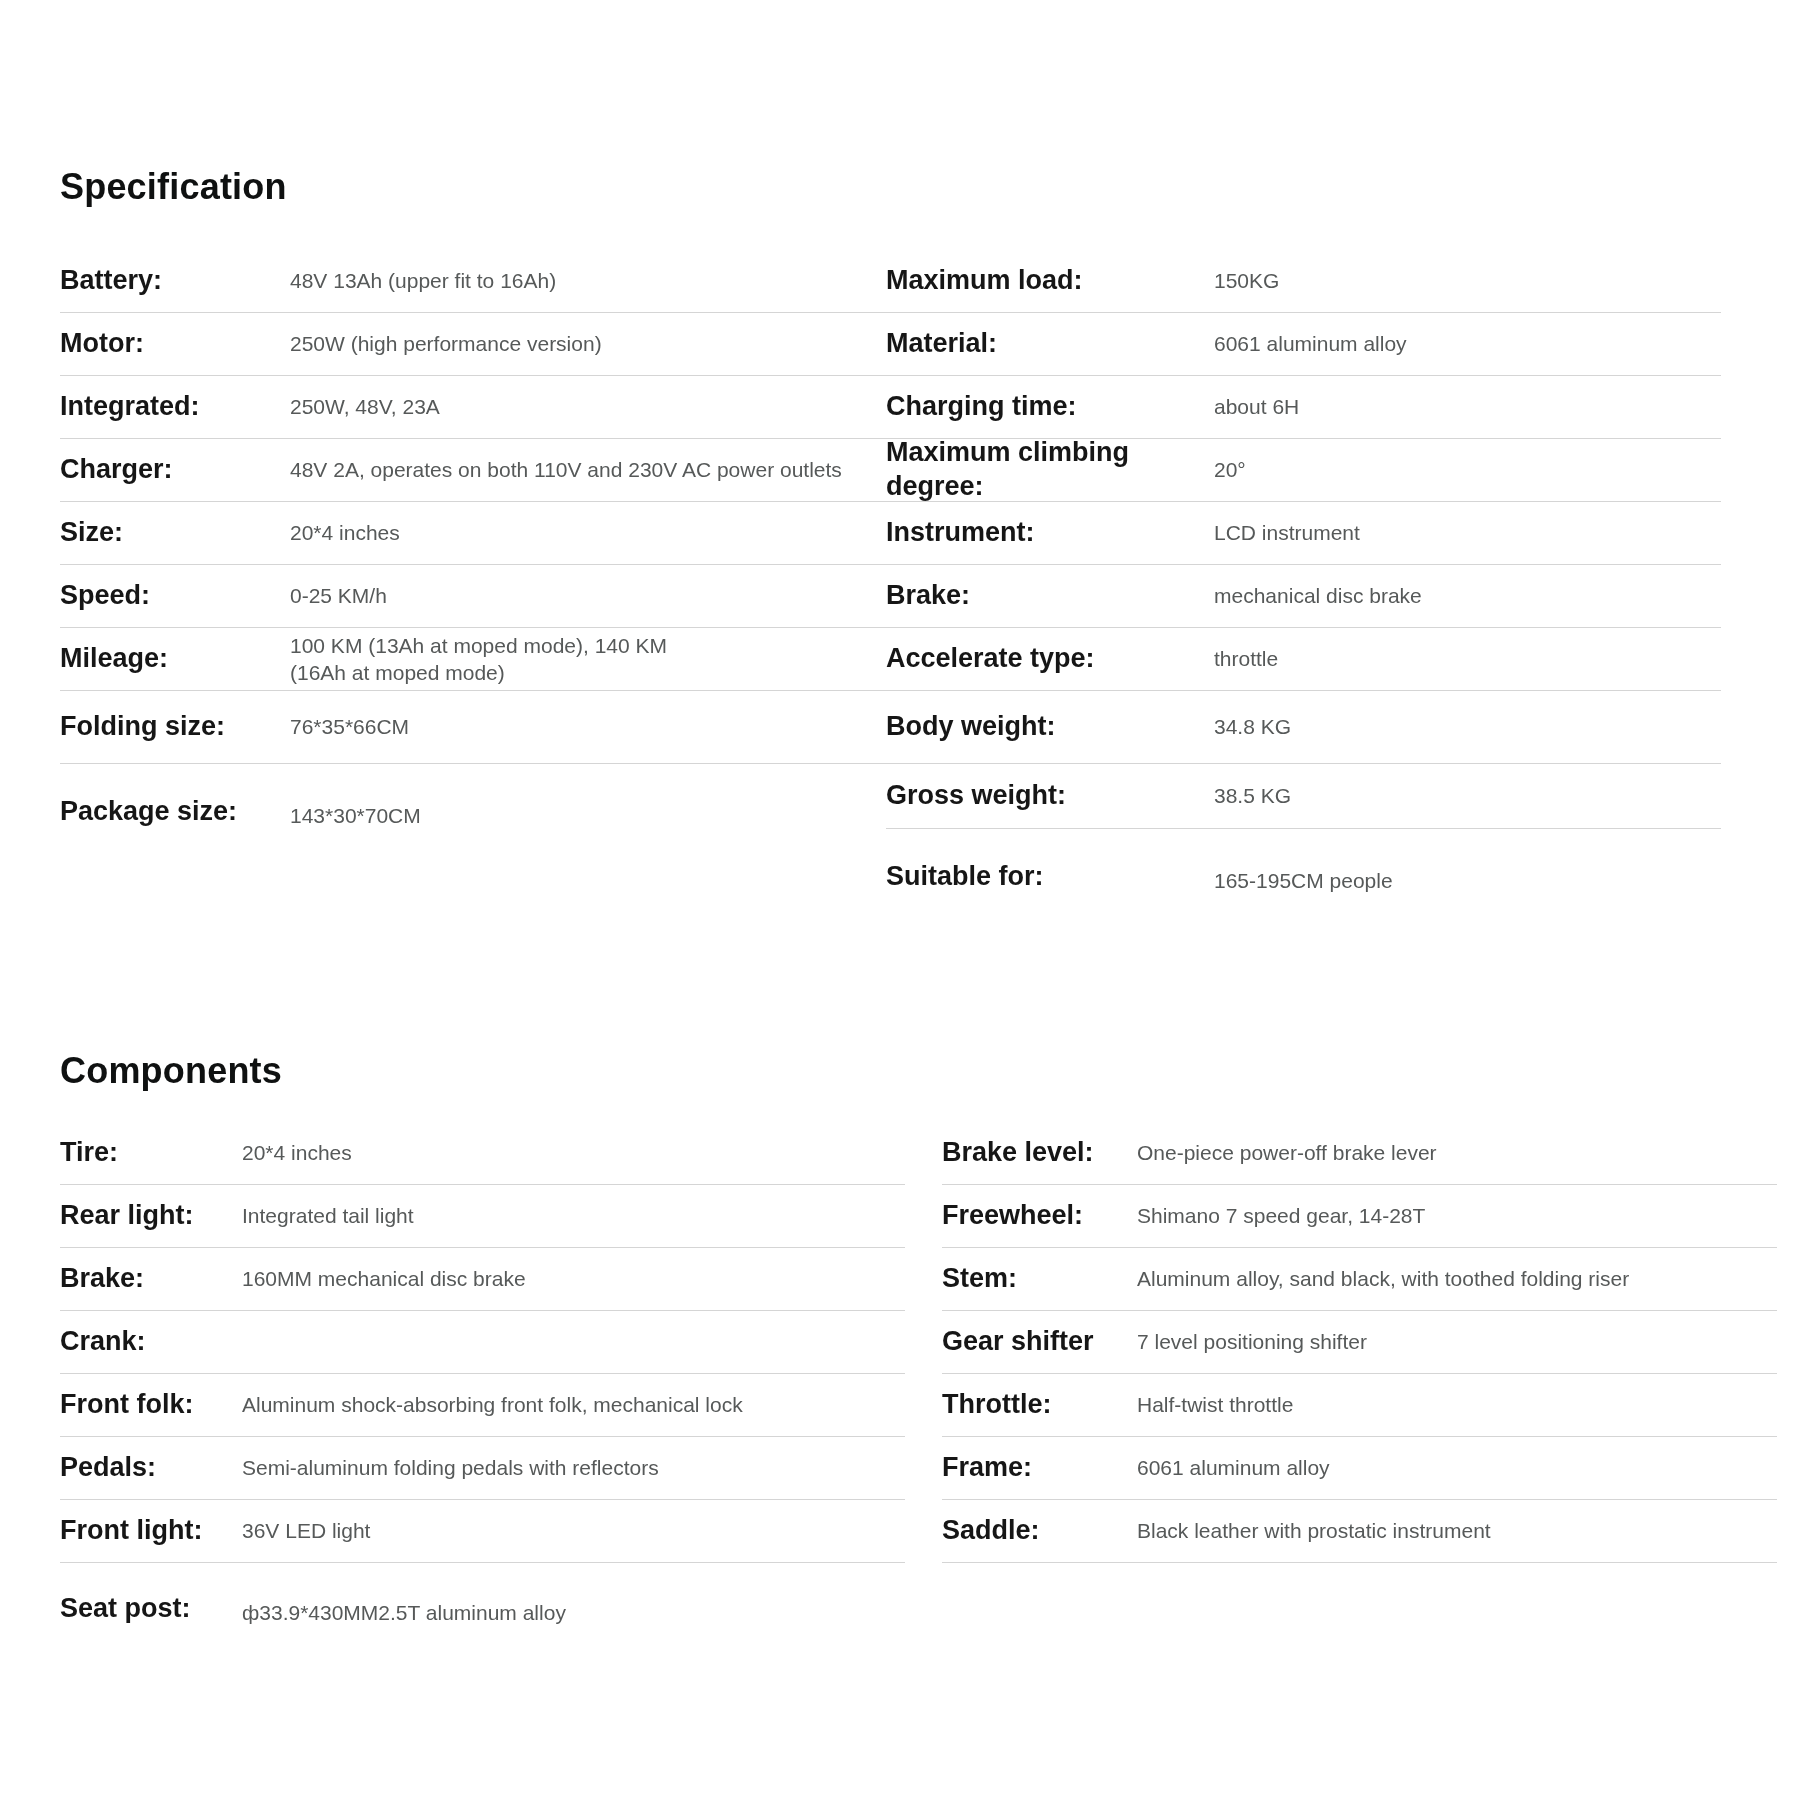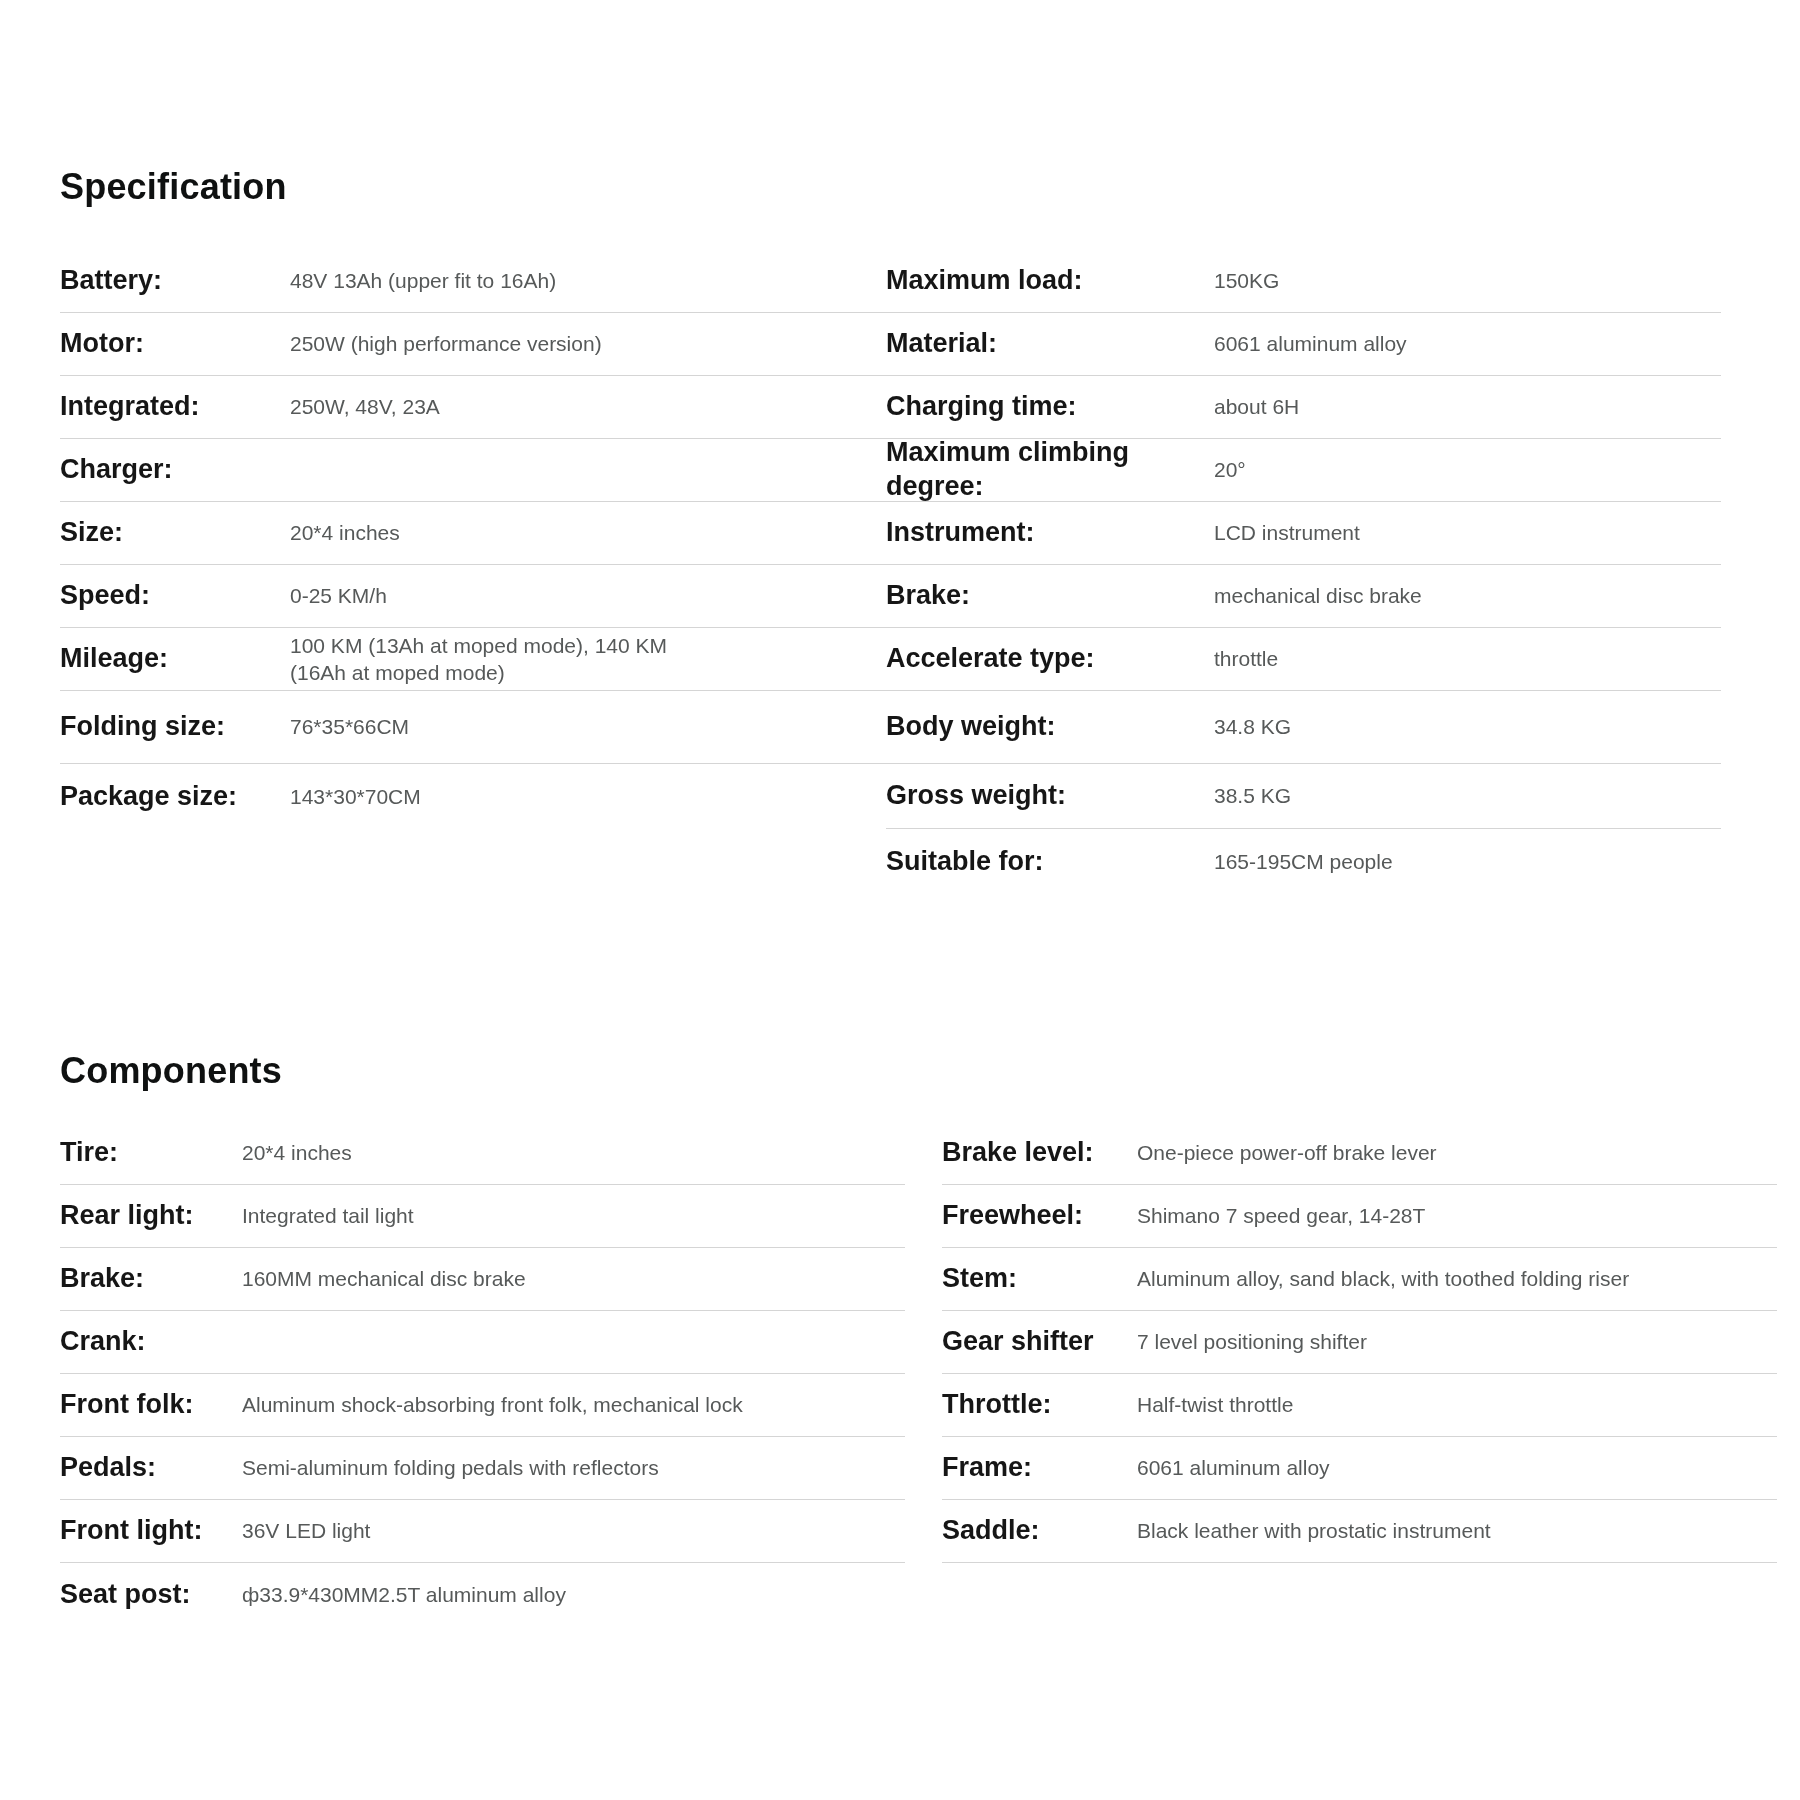--- a/index.html
+++ b/index.html
@@ -42,21 +42,21 @@
   .row {
     display: flex;
     align-items: center;
     height: 63px;
     border-bottom: 1px solid var(--divider-color);
   }
   
   .spec-col .row:nth-child(8) { height: 73px; }
   .spec-col .row:nth-child(n+9) { height: 65px; }
   
-  .no-last-border .row:last-child { border-bottom: none; }
+  .no-last-border .row:last-child { border-bottom: none; align-items: flex-end; }
 
   .label {
     font-weight: 700;
     font-size: 27px;
     color: var(--label-color);
     flex-shrink: 0;
     line-height: 1.25;
   }
   .value {
     font-size: 21px;
@@ -82,20 +82,21 @@
     <div class="row">
       <span class="label">Motor:</span>
       <span class="value">250W (high performance version)</span>
     </div>
     <div class="row">
       <span class="label">Integrated:</span>
       <span class="value">250W, 48V, 23A</span>
     </div>
     <div class="row">
       <span class="label">Charger:</span>
+      <span class="value">48V 2A, operates on both 110V and 230V AC power outlets</span>
     </div>
     <div class="row">
       <span class="label">Size:</span>
       <span class="value">20*4 inches</span>
     </div>
     <div class="row">
       <span class="label">Speed:</span>
       <span class="value">0-25 KM/h</span>
     </div>
     <div class="row">

